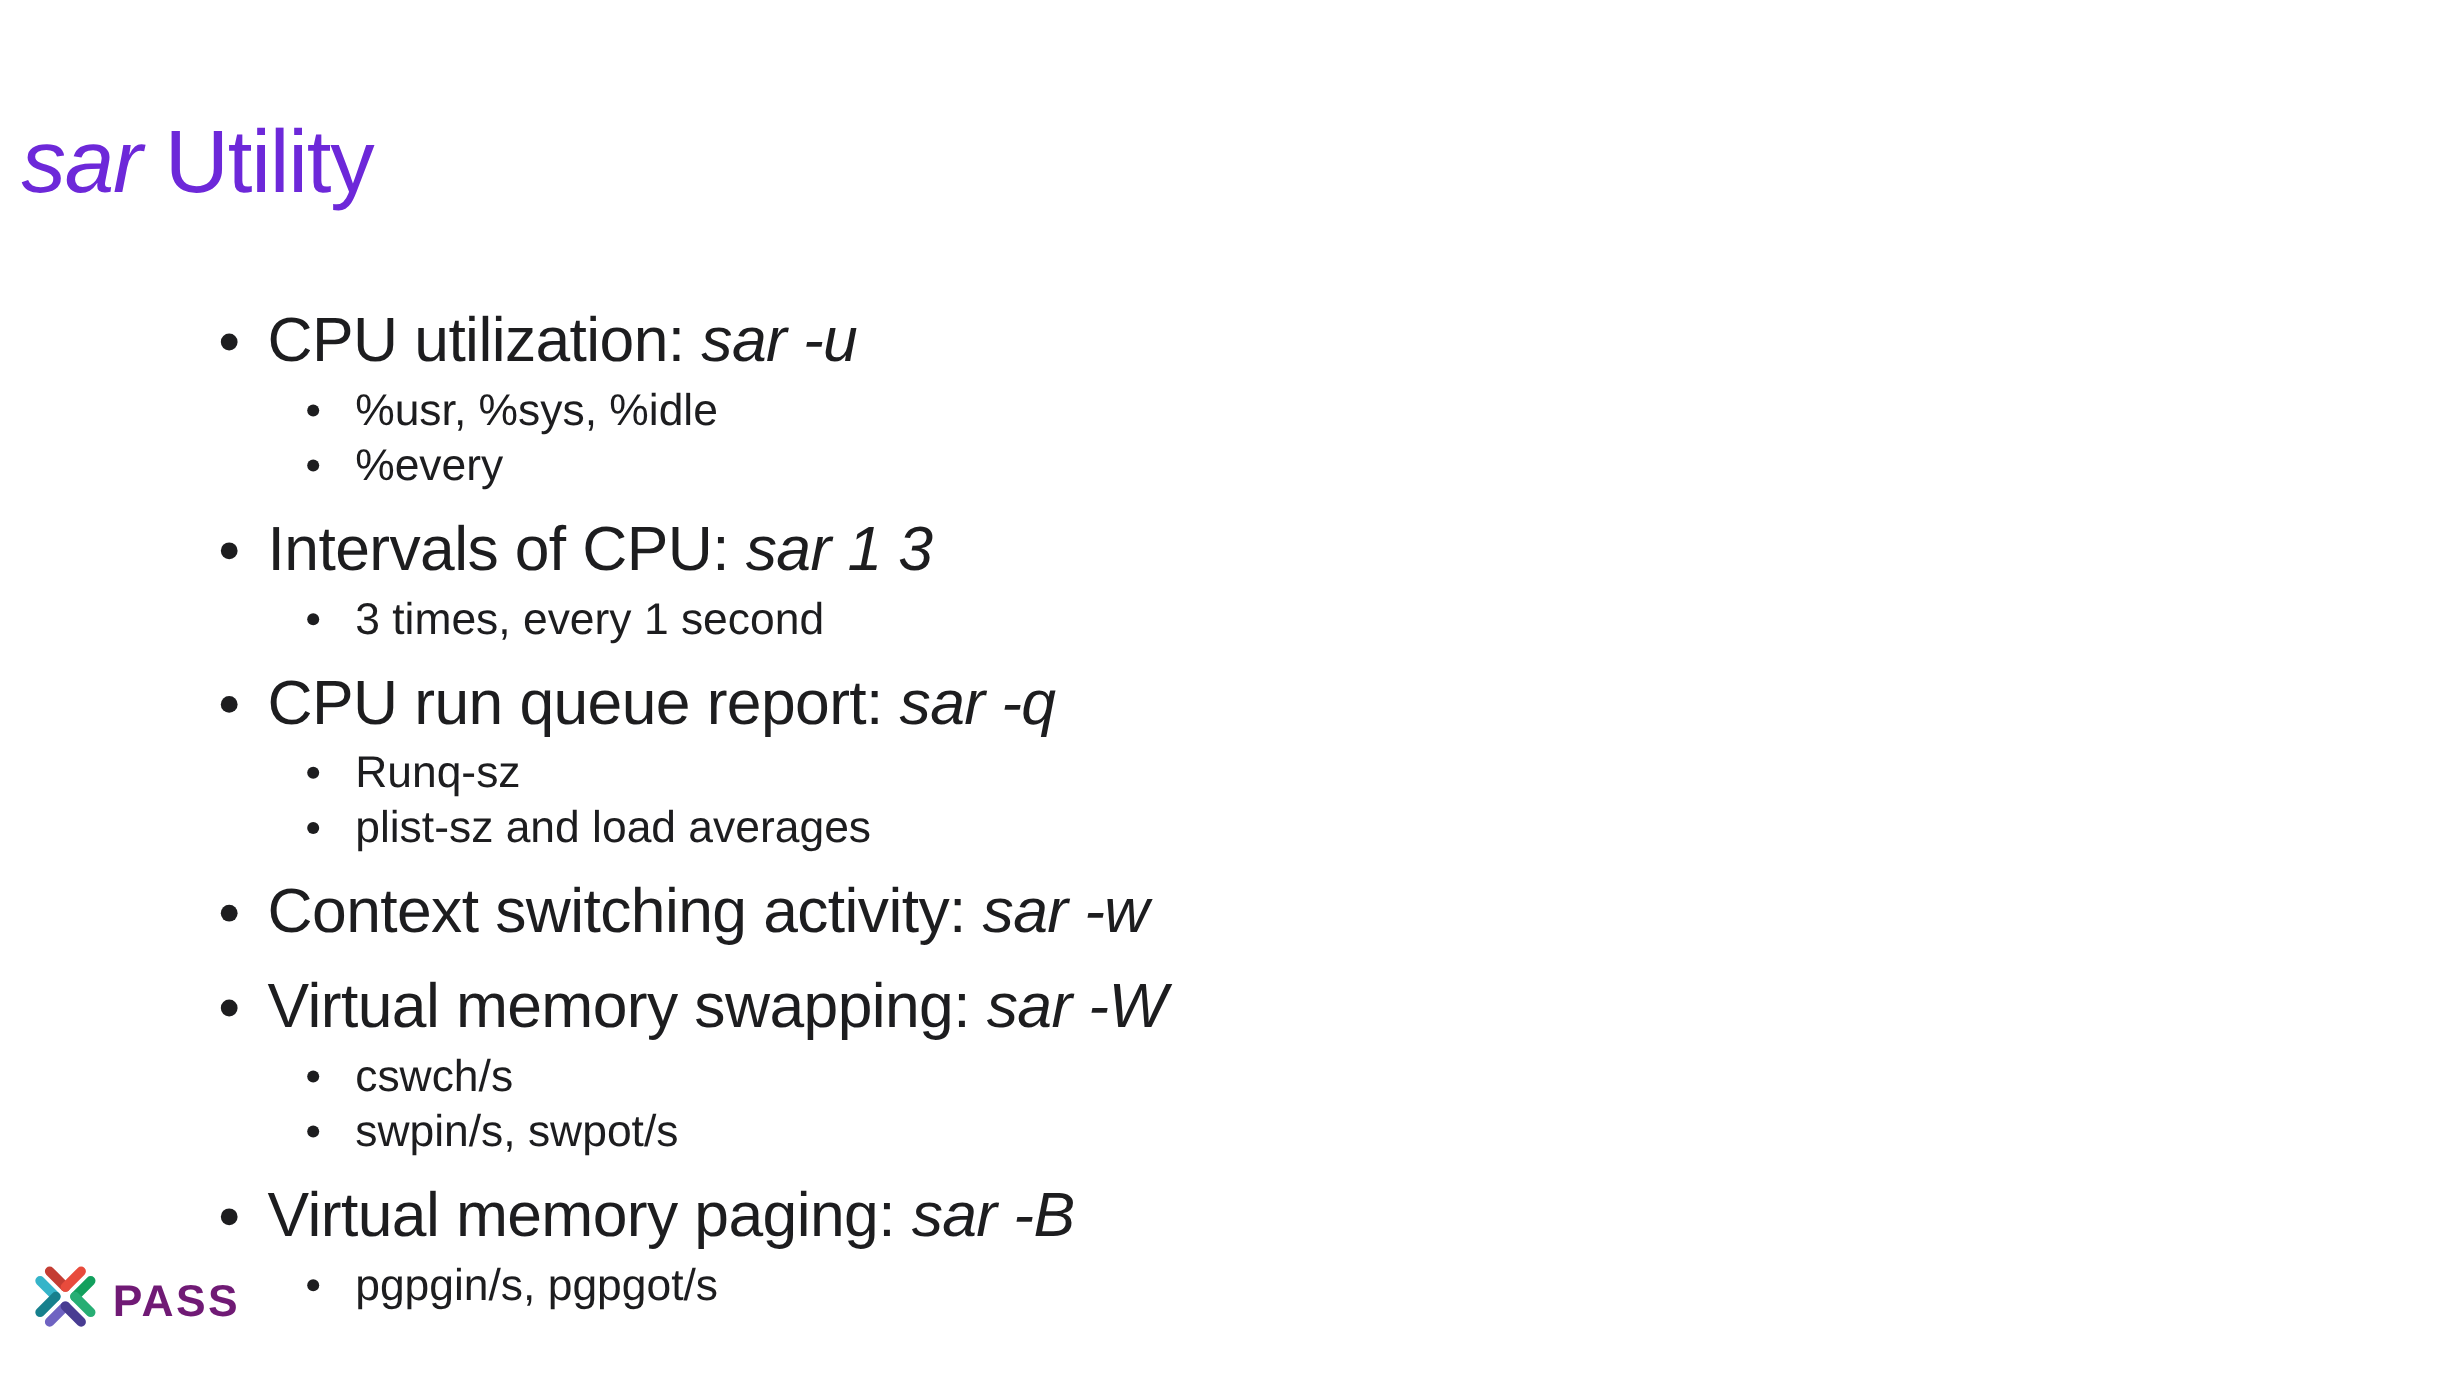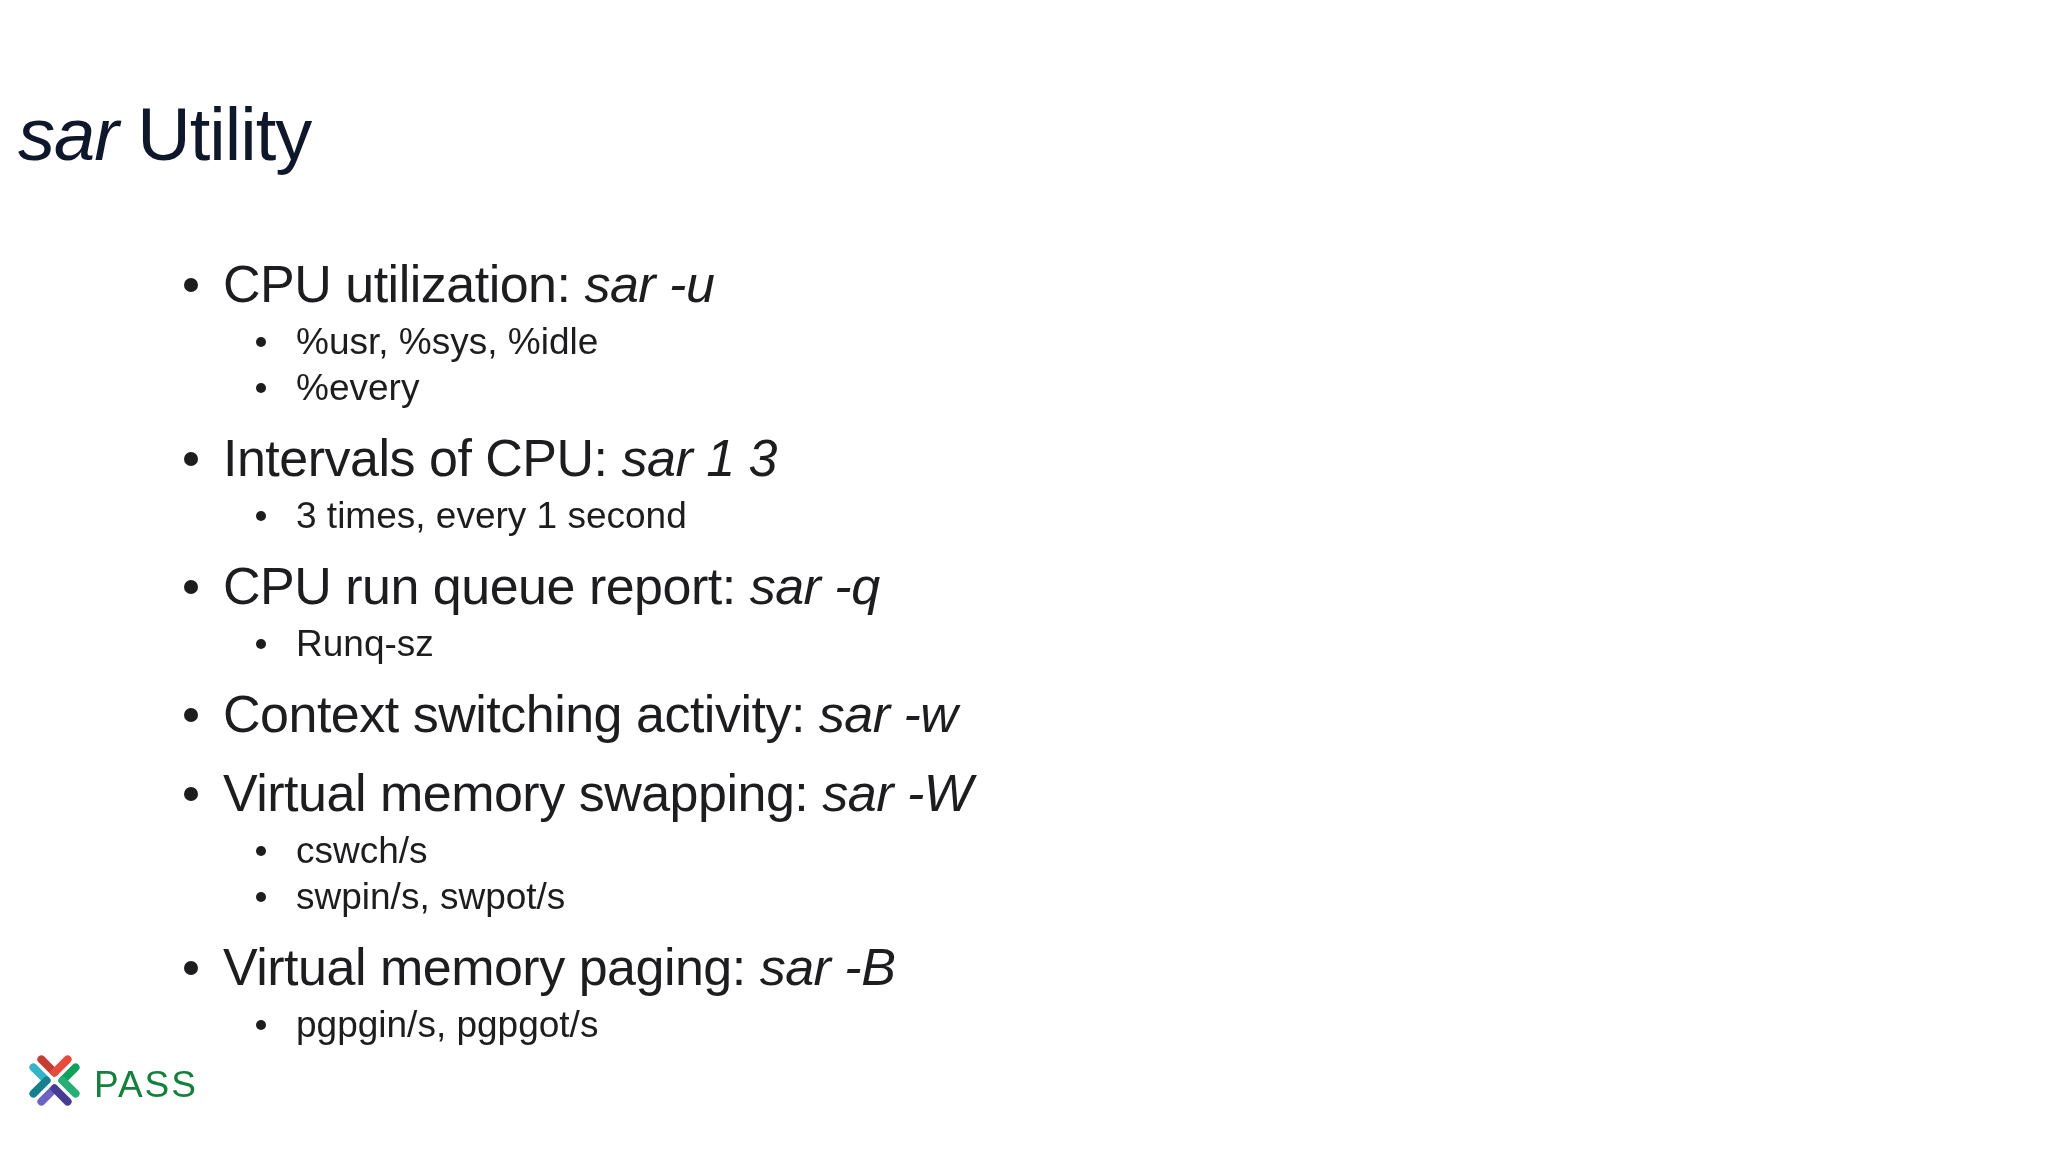--- a/index.html
+++ b/index.html
@@ -12,21 +12,21 @@
     color: #1d1d1f;
   }
 
   
   .title {
     position: absolute;
     left: 18px; top: 94px;
     margin: 0;
     font-size: 74px;
     font-weight: 300;
-    color: #0f172a;
+    color: #6d28d9;
     letter-spacing: -1px;
     line-height: 1.1;
     white-space: nowrap;
   }
   .t-cmd  { font-style: italic; }
   .t-rest { white-space: pre-wrap; }
 
   
   .content {
     position: absolute;
@@ -73,22 +73,22 @@
   
   .logo {
     position: absolute;
     left: 26px; top: 1052px;
     display: flex;
     align-items: center;
     gap: 11px;
   }
   .logo-text {
     font-size: 37px;
-    font-weight: 400;
-    color: #15803d;
+    font-weight: 700;
+    color: #701a75;
     letter-spacing: 2px;
     margin-top: 8px;
   }
 </style>
 </head>
 <body>
 
 <div>
 
   <h1 class="title"><span class="t-cmd">sar</span><span class="t-rest"> Utility</span></h1>
@@ -97,20 +97,21 @@
 
     <div class="line main"><span class="b-label">CPU utilization: </span><span class="b-cmd">sar -u</span></div>
     <div class="line sub">%usr, %sys, %idle</div>
     <div class="line sub">%every</div>
 
     <div class="line main mt"><span class="b-label">Intervals of CPU: </span><span class="b-cmd">sar 1 3</span></div>
     <div class="line sub">3 times, every 1 second</div>
 
     <div class="line main mt"><span class="b-label">CPU run queue report: </span><span class="b-cmd">sar -q</span></div>
     <div class="line sub">Runq-sz</div>
+    <div class="line sub">plist-sz and load averages</div>
 
     <div class="line main mt"><span class="b-label">Context switching activity: </span><span class="b-cmd">sar -w</span></div>
     <div class="line main mt"><span class="b-label">Virtual memory swapping: </span><span class="b-cmd">sar -W</span></div>
 
     <div class="line sub">cswch/s</div>
     <div class="line sub">swpin/s, swpot/s</div>
 
     <div class="line main mt"><span class="b-label">Virtual memory paging: </span><span class="b-cmd">sar -B</span></div>
     <div class="line sub">pgpgin/s, pgpgot/s</div>
 

